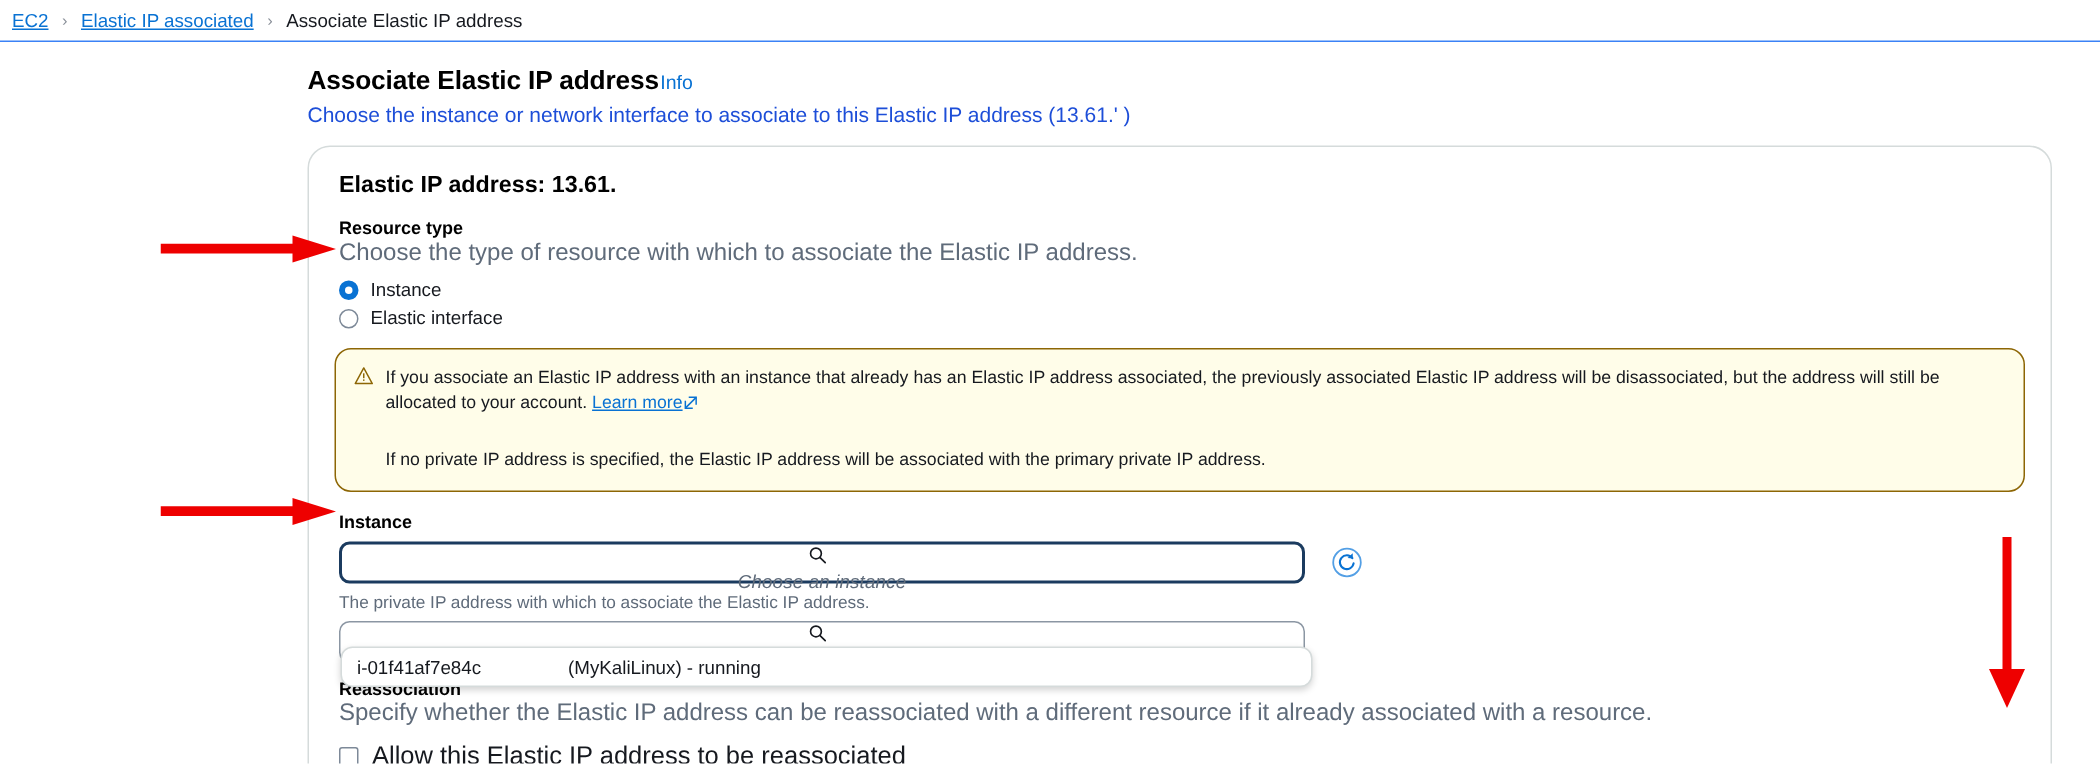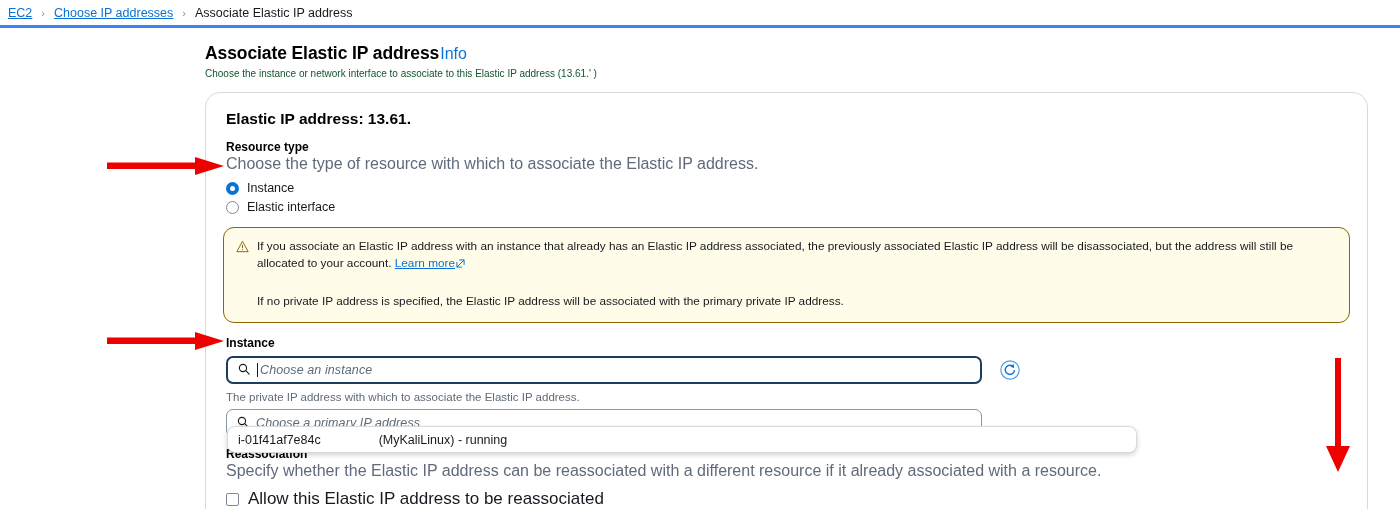--- a/index.html
+++ b/index.html
@@ -10,21 +10,21 @@
     color: #16191f;
   }
   body { width: 1400px; height: 509px; position: relative; overflow: hidden; }
 
   
   .breadcrumb-bar {
     height: 28px;
     display: flex; align-items: center;
     padding: 0 0 0 8px;
     font-size: 12.5px;
-    border-bottom: 3px solid #3b82f6;
+    border-bottom: 1px solid #3b82f6;
   }
   .bc-link {
     color: #0972d3;
     text-decoration: underline;
     cursor: pointer;
     white-space: nowrap;
   }
   .bc-current { color: #16191f; white-space: nowrap; }
   .bc-sep {
     color: #8a9099;
@@ -37,29 +37,29 @@
   .page { position: relative; padding-left: 205px; padding-top: 15px; }
 
   .page-title-row { display: flex; align-items: baseline; }
   .page-title {
     font-size: 17.5px;
     font-weight: bold;
     letter-spacing: -0.1px;
     color: #000000;
   }
   .info-link {
-    font-size: 16px;
+    font-size: 13px;
     color: #0972d3;
     margin-left: 1px;
     cursor: pointer;
     text-decoration: none;
   }
   .page-desc {
-    font-size: 10px;
-    color: #14532d;
+    font-size: 14px;
+    color: #1d4ed8;
     margin-top: 4px;
   }
 
   
   .card {
     margin-top: 13px;
     width: 1163px;
     border: 1px solid #d5dbdb;
     border-radius: 15px;
     background: #ffffff;
@@ -129,28 +129,29 @@
   .alert-link {
     color: #0972d3;
     text-decoration: underline;
     cursor: pointer;
   }
   .ext-icon { display: inline-block; vertical-align: -1px; margin-left: 1px; }
 
   
   .input-row { display: flex; align-items: center; margin-top: 6px; }
   .combo {
-    width: 756px;
+    width: 644px;
     height: 28px;
     border: 1px solid #8b96a3;
     border-radius: 7px;
     background: #fff;
     display: flex; align-items: center;
     padding: 0 10px;
     position: relative;
+    flex-direction: column;
   }
   .combo.focused {
     border: 2px solid #1b3b5f;
   }
   .combo .mag { flex: 0 0 auto; margin-right: 7px; }
   .combo .ph {
     font-size: 12.5px;
     font-style: italic;
     color: #5f6b7a;
     letter-spacing: 0.1px;
@@ -166,21 +167,21 @@
     width: 22px; height: 22px;
     flex: 0 0 auto;
     cursor: pointer;
   }
 
   
   .dropdown {
     position: absolute;
     left: 21px;
     top: 333px;
-    width: 910px;
+    width: 648px;
     background: #fff;
     border: 1px solid #d5dbdb;
     border-radius: 8px;
     box-shadow: 0 2px 5px rgba(0,0,0,0.18);
     z-index: 20;
   }
   .dropdown-item {
     height: 25px;
     display: flex; align-items: center;
     padding: 0 10px;
@@ -222,21 +223,21 @@
   .arrow-a { left: 107px; top: 155px; }
   .arrow-b { left: 107px; top: 330px; }
   .arrow-c { left: 1317px; top: 358px; }
 </style>
 </head>
 <body>
 
 <div class="breadcrumb-bar">
   <span class="bc-link">EC2</span>
   <span class="bc-sep">›</span>
-  <span class="bc-link">Choose IP addresses</span>
+  <span class="bc-link">Elastic IP associated</span>
   <span class="bc-sep">›</span>
   <span class="bc-current">Associate Elastic IP address</span>
 </div>
 
 <div class="page">
 
   <div class="page-title-row">
     <span class="page-title">Associate Elastic IP address</span>
     <span class="info-link">Info</span>
   </div>

